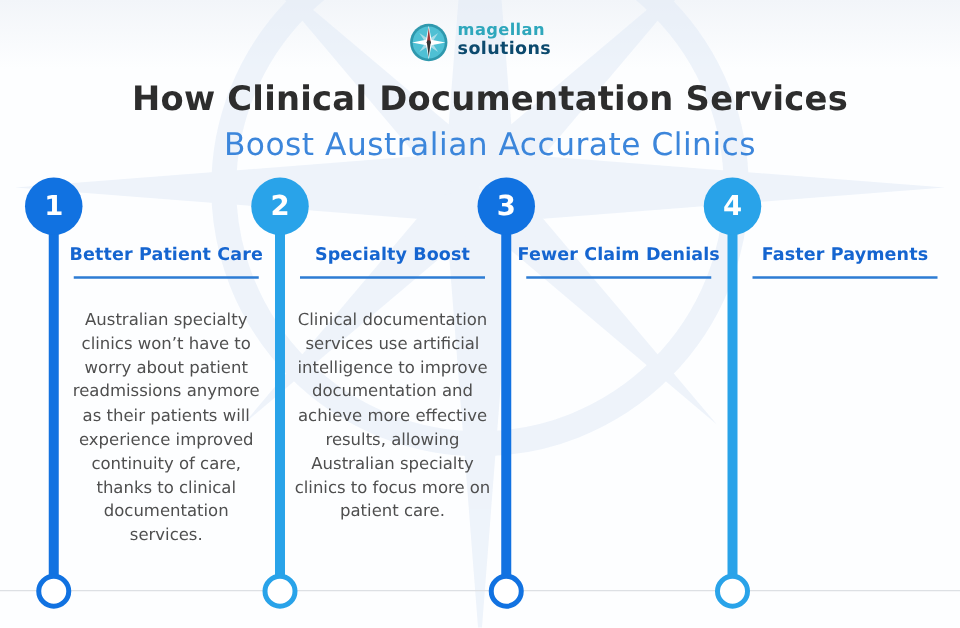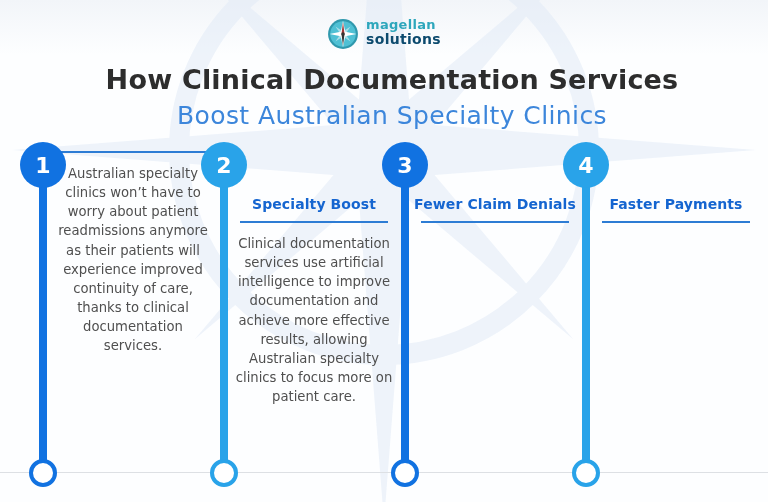--- a/index.html
+++ b/index.html
@@ -38,21 +38,21 @@
   .accent-dark .step-circle,.accent-dark .step-bar{background:#1172e1;}
   .accent-dark .step-endcircle{border-color:#1172e1;}
   .accent-light .step-circle,.accent-light .step-bar{background:#29a3e9;}
   .accent-light .step-endcircle{border-color:#29a3e9;}
   .step-title{
     position:relative;left:50%;transform:translateX(-50%);
     width:max-content;white-space:nowrap;margin-top:54px;
     font-size:14px;font-weight:700;color:#1565d0;letter-spacing:.1px;
   }
   .step-divider{width:148px;height:2px;background:#2d7cd4;margin:9px auto 0;}
-  .step-desc{margin-top:11px;text-align:center;color:#4f4f4f;font-size:13.2px;line-height:1.45;}
+  .step-desc{margin-top:24px;text-align:center;color:#4f4f4f;font-size:13.2px;line-height:1.45;}
 </style>
 </head>
 <body>
 
 <div class="watermark">
   <svg width="760" height="760" viewBox="-380 -380 760 760" xmlns="http://www.w3.org/2000/svg">
     <g fill="#e2ebf7">
       <polygon points="0,-372 26,-38 0,0 -26,-38"></polygon>
       <polygon points="0,372 26,38 0,0 -26,38"></polygon>
       <polygon points="-372,0 -38,-26 0,0 -38,26"></polygon>
@@ -87,29 +87,30 @@
     </svg>
   </span>
   <span class="logo-text">
     <span class="t1">magellan</span>
     <span class="t2">solutions</span>
   </span>
 </div>
 
 <div class="title">
   <div class="line1">How Clinical Documentation Services</div>
-  <div class="line2">Boost Australian Specialty Clinics</div>
+  <div class="line2">Boost Australian Accurate Clinics</div>
 </div>
 
 <div class="bottom-line"></div>
 
 <div class="step step-1 accent-dark">
   <div class="step-circle">1</div>
   <div class="step-bar"></div>
   <div class="step-endcircle"></div>
+  <div class="step-title">Better Patient Care</div>
   <div class="step-divider"></div>
   <div class="step-desc">Australian specialty clinics won’t have to worry about patient readmissions anymore as their patients will experience improved continuity of care, thanks to clinical documentation services.</div>
 </div>
 
 <div class="step step-2 accent-light">
   <div class="step-circle">2</div>
   <div class="step-bar"></div>
   <div class="step-endcircle"></div>
   <div class="step-title">Specialty Boost</div>
   <div class="step-divider"></div>

